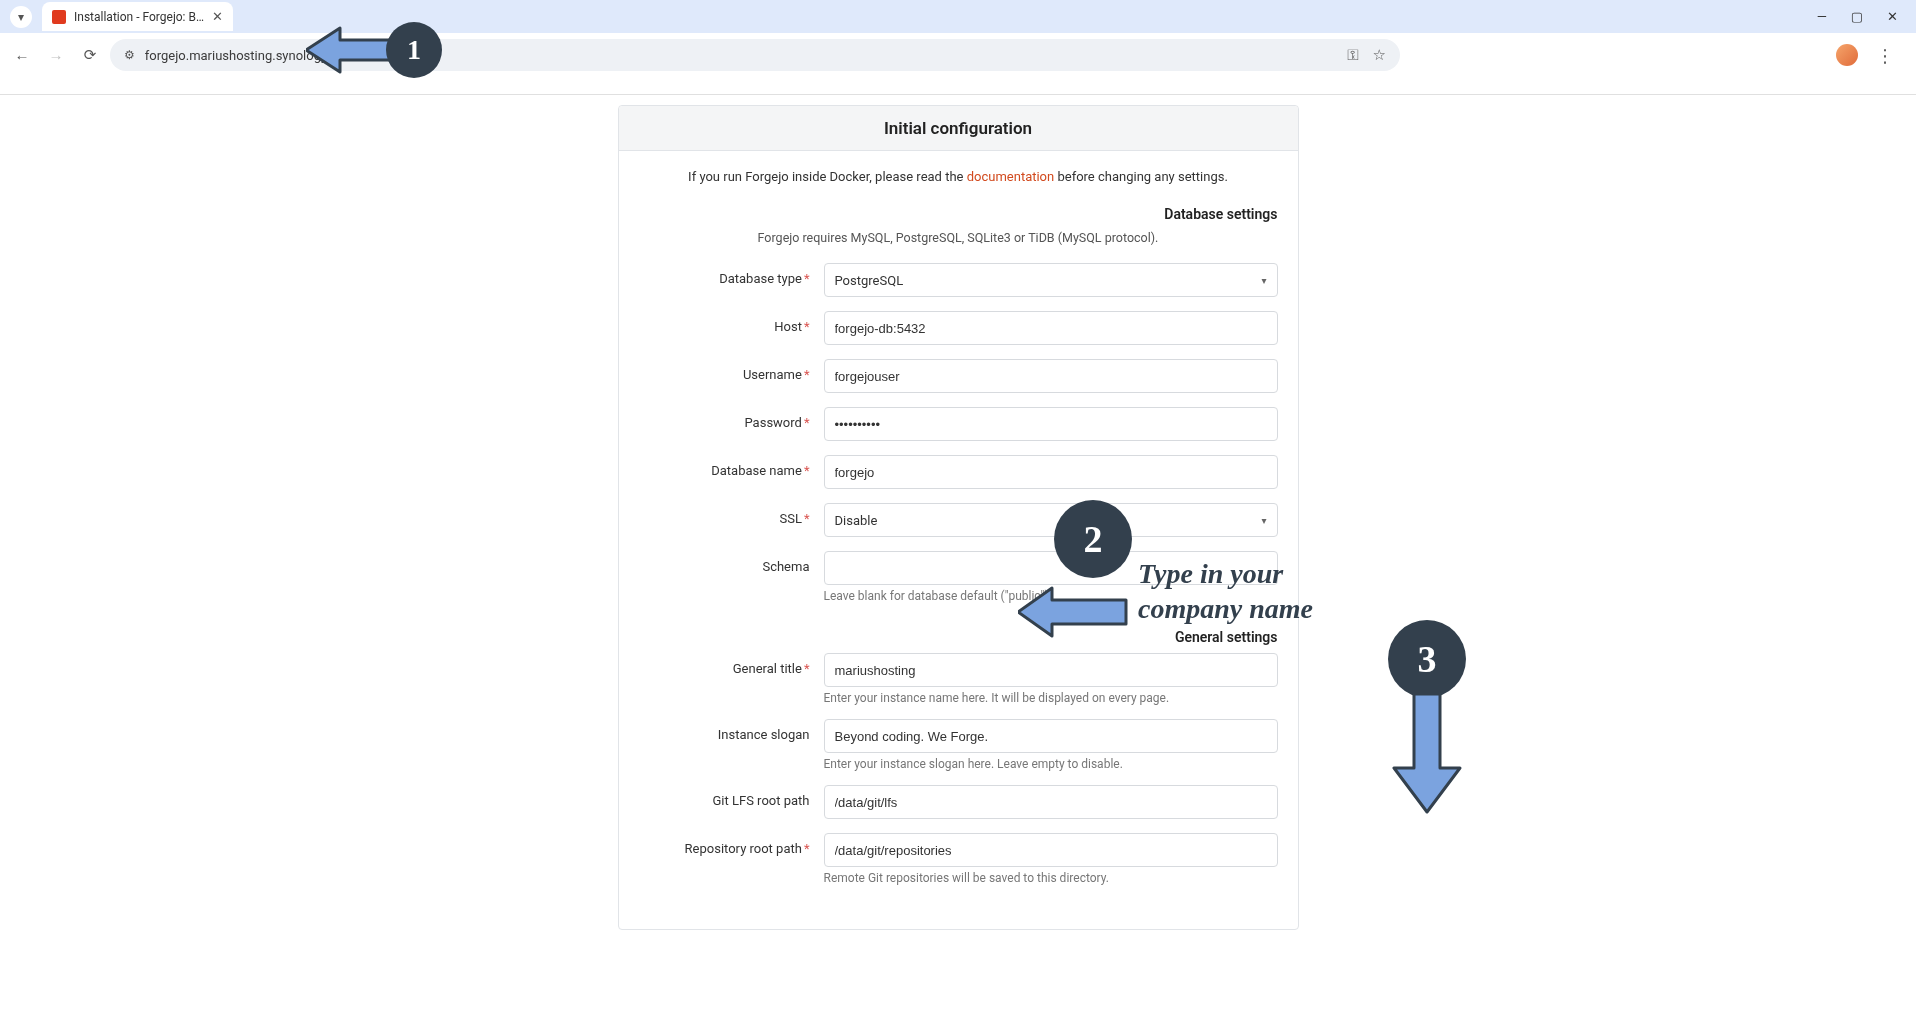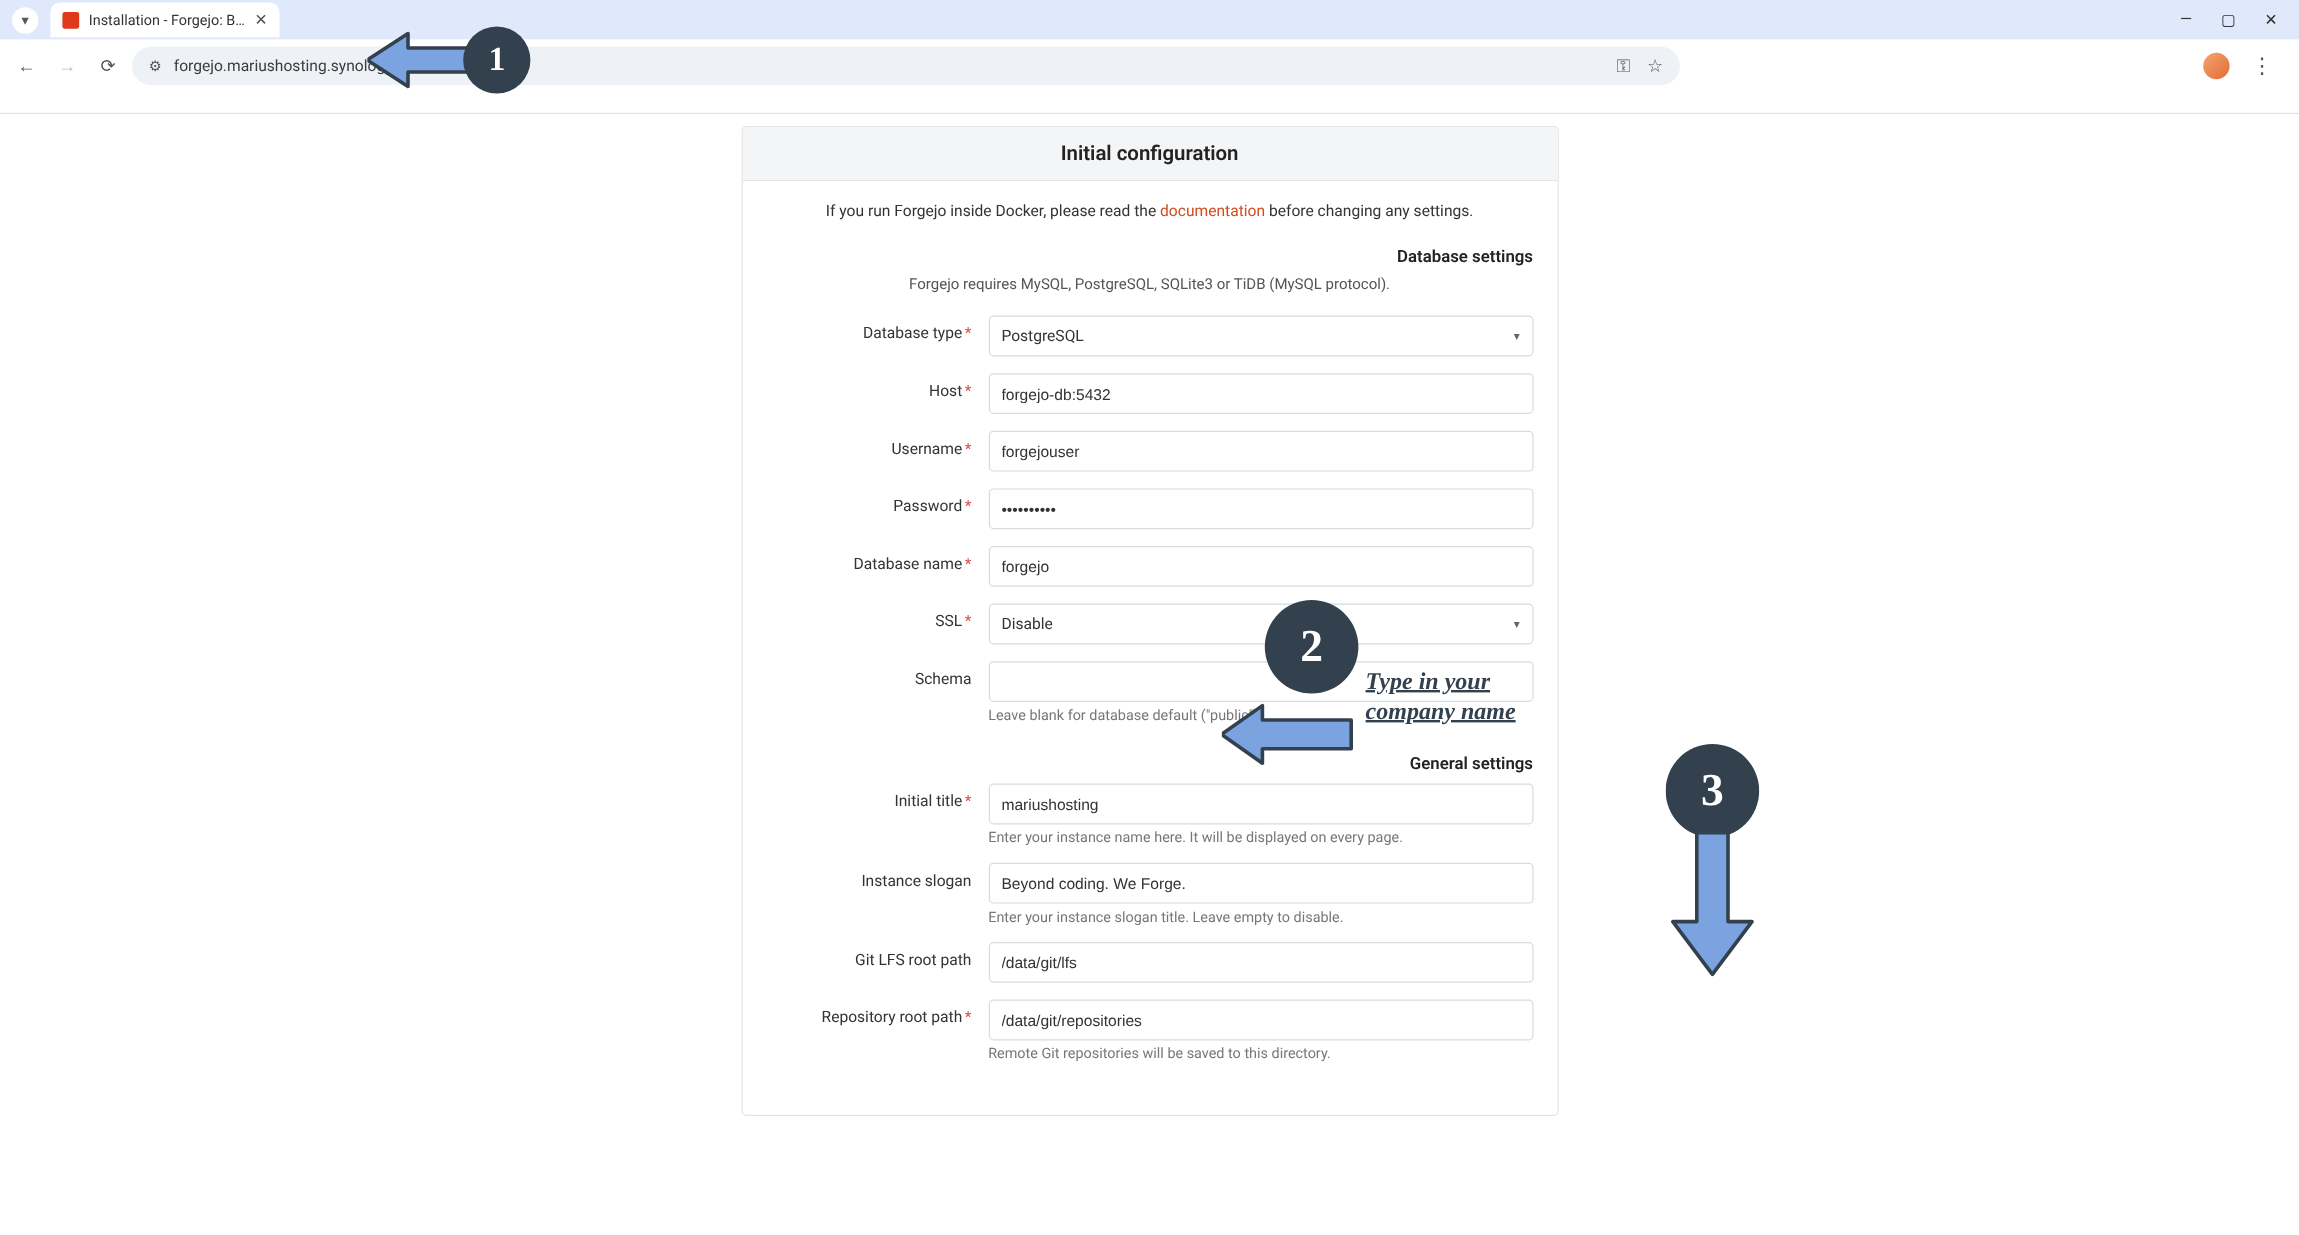--- a/index.html
+++ b/index.html
@@ -42,21 +42,21 @@
   .field-label { width:185px; text-align:right; padding-right:14px; padding-top:8px; font-size:13px; color:#333;}
   .field-label .req { color:#d9534f; margin-left:2px;}
   .field-input-wrap { flex:1; }
   .field-input, .field-select { width:100%; height:34px; border:1px solid #d7dade; border-radius:4px; padding:0 10px; font-size:13px; color:#333; background:#fff;}
   .field-select { display:flex; align-items:center; justify-content:space-between; cursor:pointer;}
   .field-select .caret { font-size:10px; color:#666;}
   .help-text { font-size:12px; color:#777; margin-top:4px;}
   
   .annot { position:absolute; z-index:50; pointer-events:none;}
   .badge-circle { width:56px;height:56px;border-radius:50%;background:#33404d;color:#fff;display:flex;align-items:center;justify-content:center;font-size:28px;font-weight:700;font-family:Georgia,serif;}
-  .annot-text { font-family: "Segoe Script","Comic Sans MS",cursive; font-style:italic; font-weight:700; color:#33404d; font-size:20px; line-height:1.25;text-decoration:underline;}
+  .annot-text { font-family: "Segoe Script","Comic Sans MS",cursive; font-style:italic; font-weight:700; color:#33404d; font-size:28px; line-height:1.25;}
 </style>
 </head>
 <body>
 
 <div class="chrome-top">
   <div class="tab-area">
     <div class="chrome-btn-round">
       <span>▾</span>
     </div>
     <div class="tab">
@@ -159,32 +159,32 @@
         <div class="field-label"><span>Schema</span></div>
         <div class="field-input-wrap">
           <input class="field-input" value="" style="">
           <div class="help-text">Leave blank for database default ("public").</div>
         </div>
       </div>
 
       <div class="section-title" style="margin-top:26px">General settings</div>
 
       <div class="field-row">
-        <div class="field-label"><span>Initial title</span><span class="req">*</span></div>
+        <div class="field-label"><span>General title</span><span class="req">*</span></div>
         <div class="field-input-wrap">
           <input class="field-input" value="mariushosting" style="">
           <div class="help-text">Enter your instance name here. It will be displayed on every page.</div>
         </div>
       </div>
 
       <div class="field-row">
         <div class="field-label"><span>Instance slogan</span></div>
         <div class="field-input-wrap">
           <input class="field-input" value="Beyond coding. We Forge." style="">
-          <div class="help-text">Enter your instance slogan title. Leave empty to disable.</div>
+          <div class="help-text">Enter your instance slogan here. Leave empty to disable.</div>
         </div>
       </div>
 
       <div class="field-row">
         <div class="field-label"><span>Git LFS root path</span></div>
         <div class="field-input-wrap">
           <input class="field-input" value="/data/git/lfs" style="">
         </div>
       </div>
 

